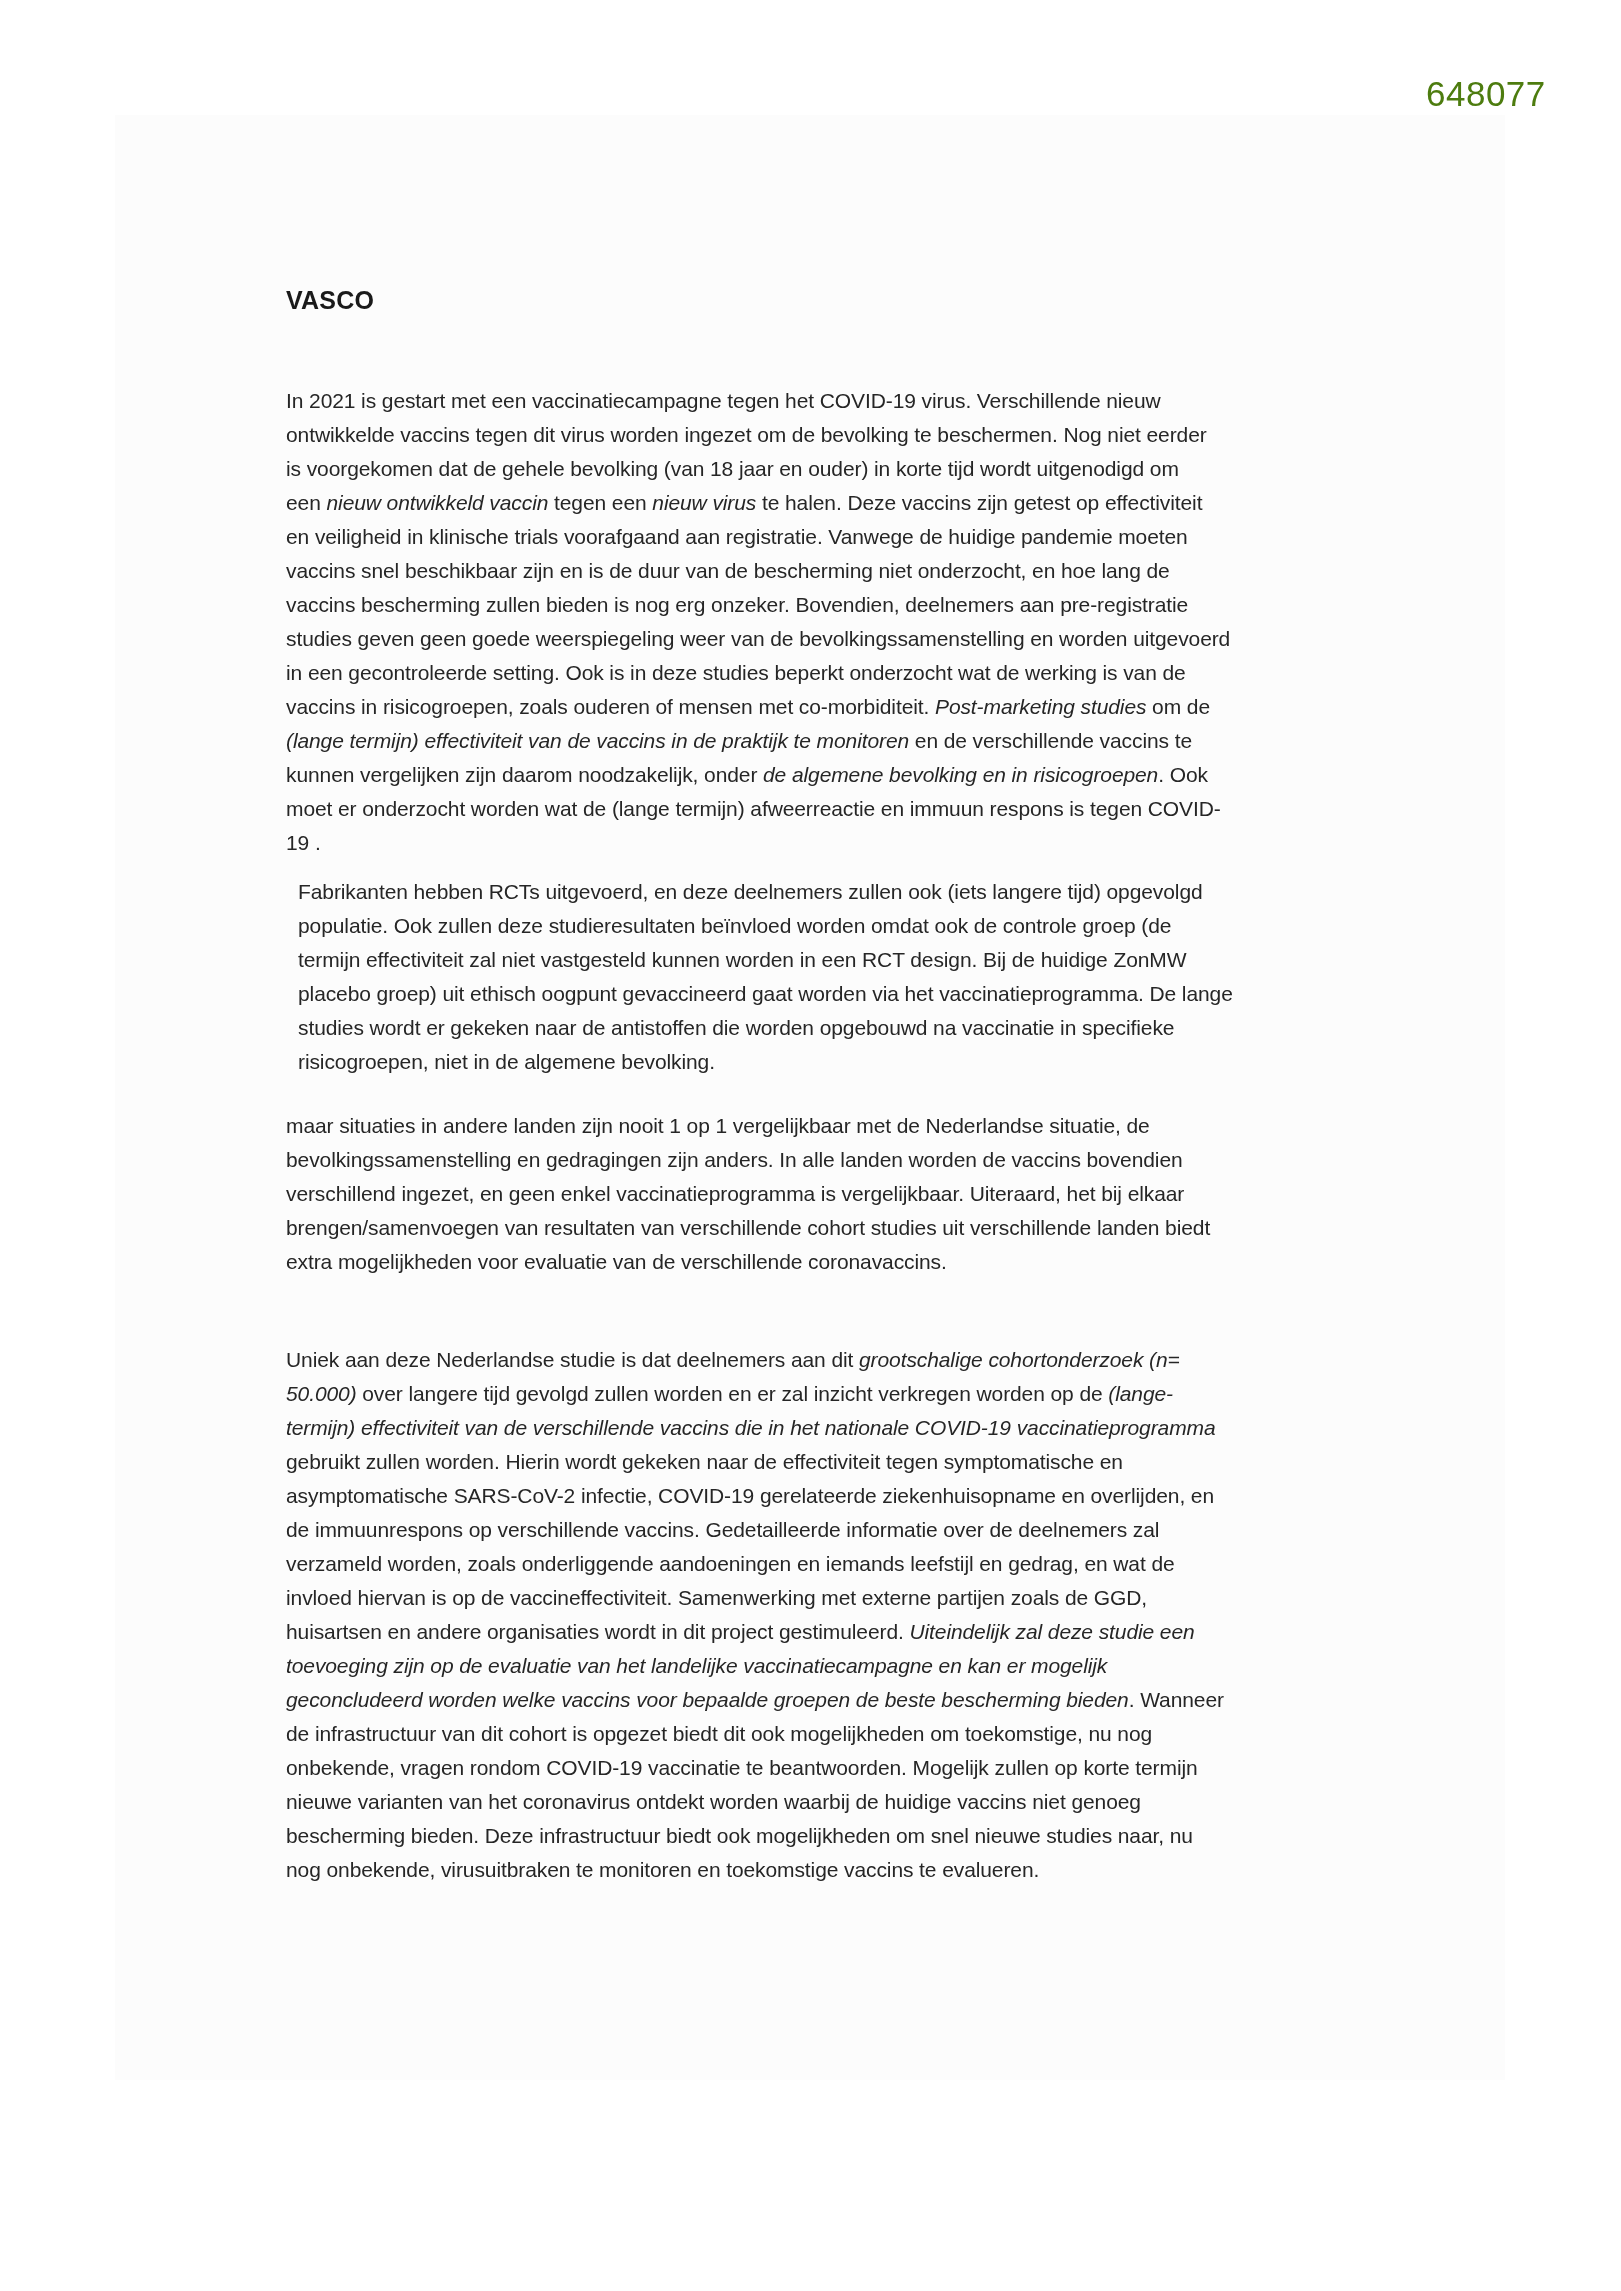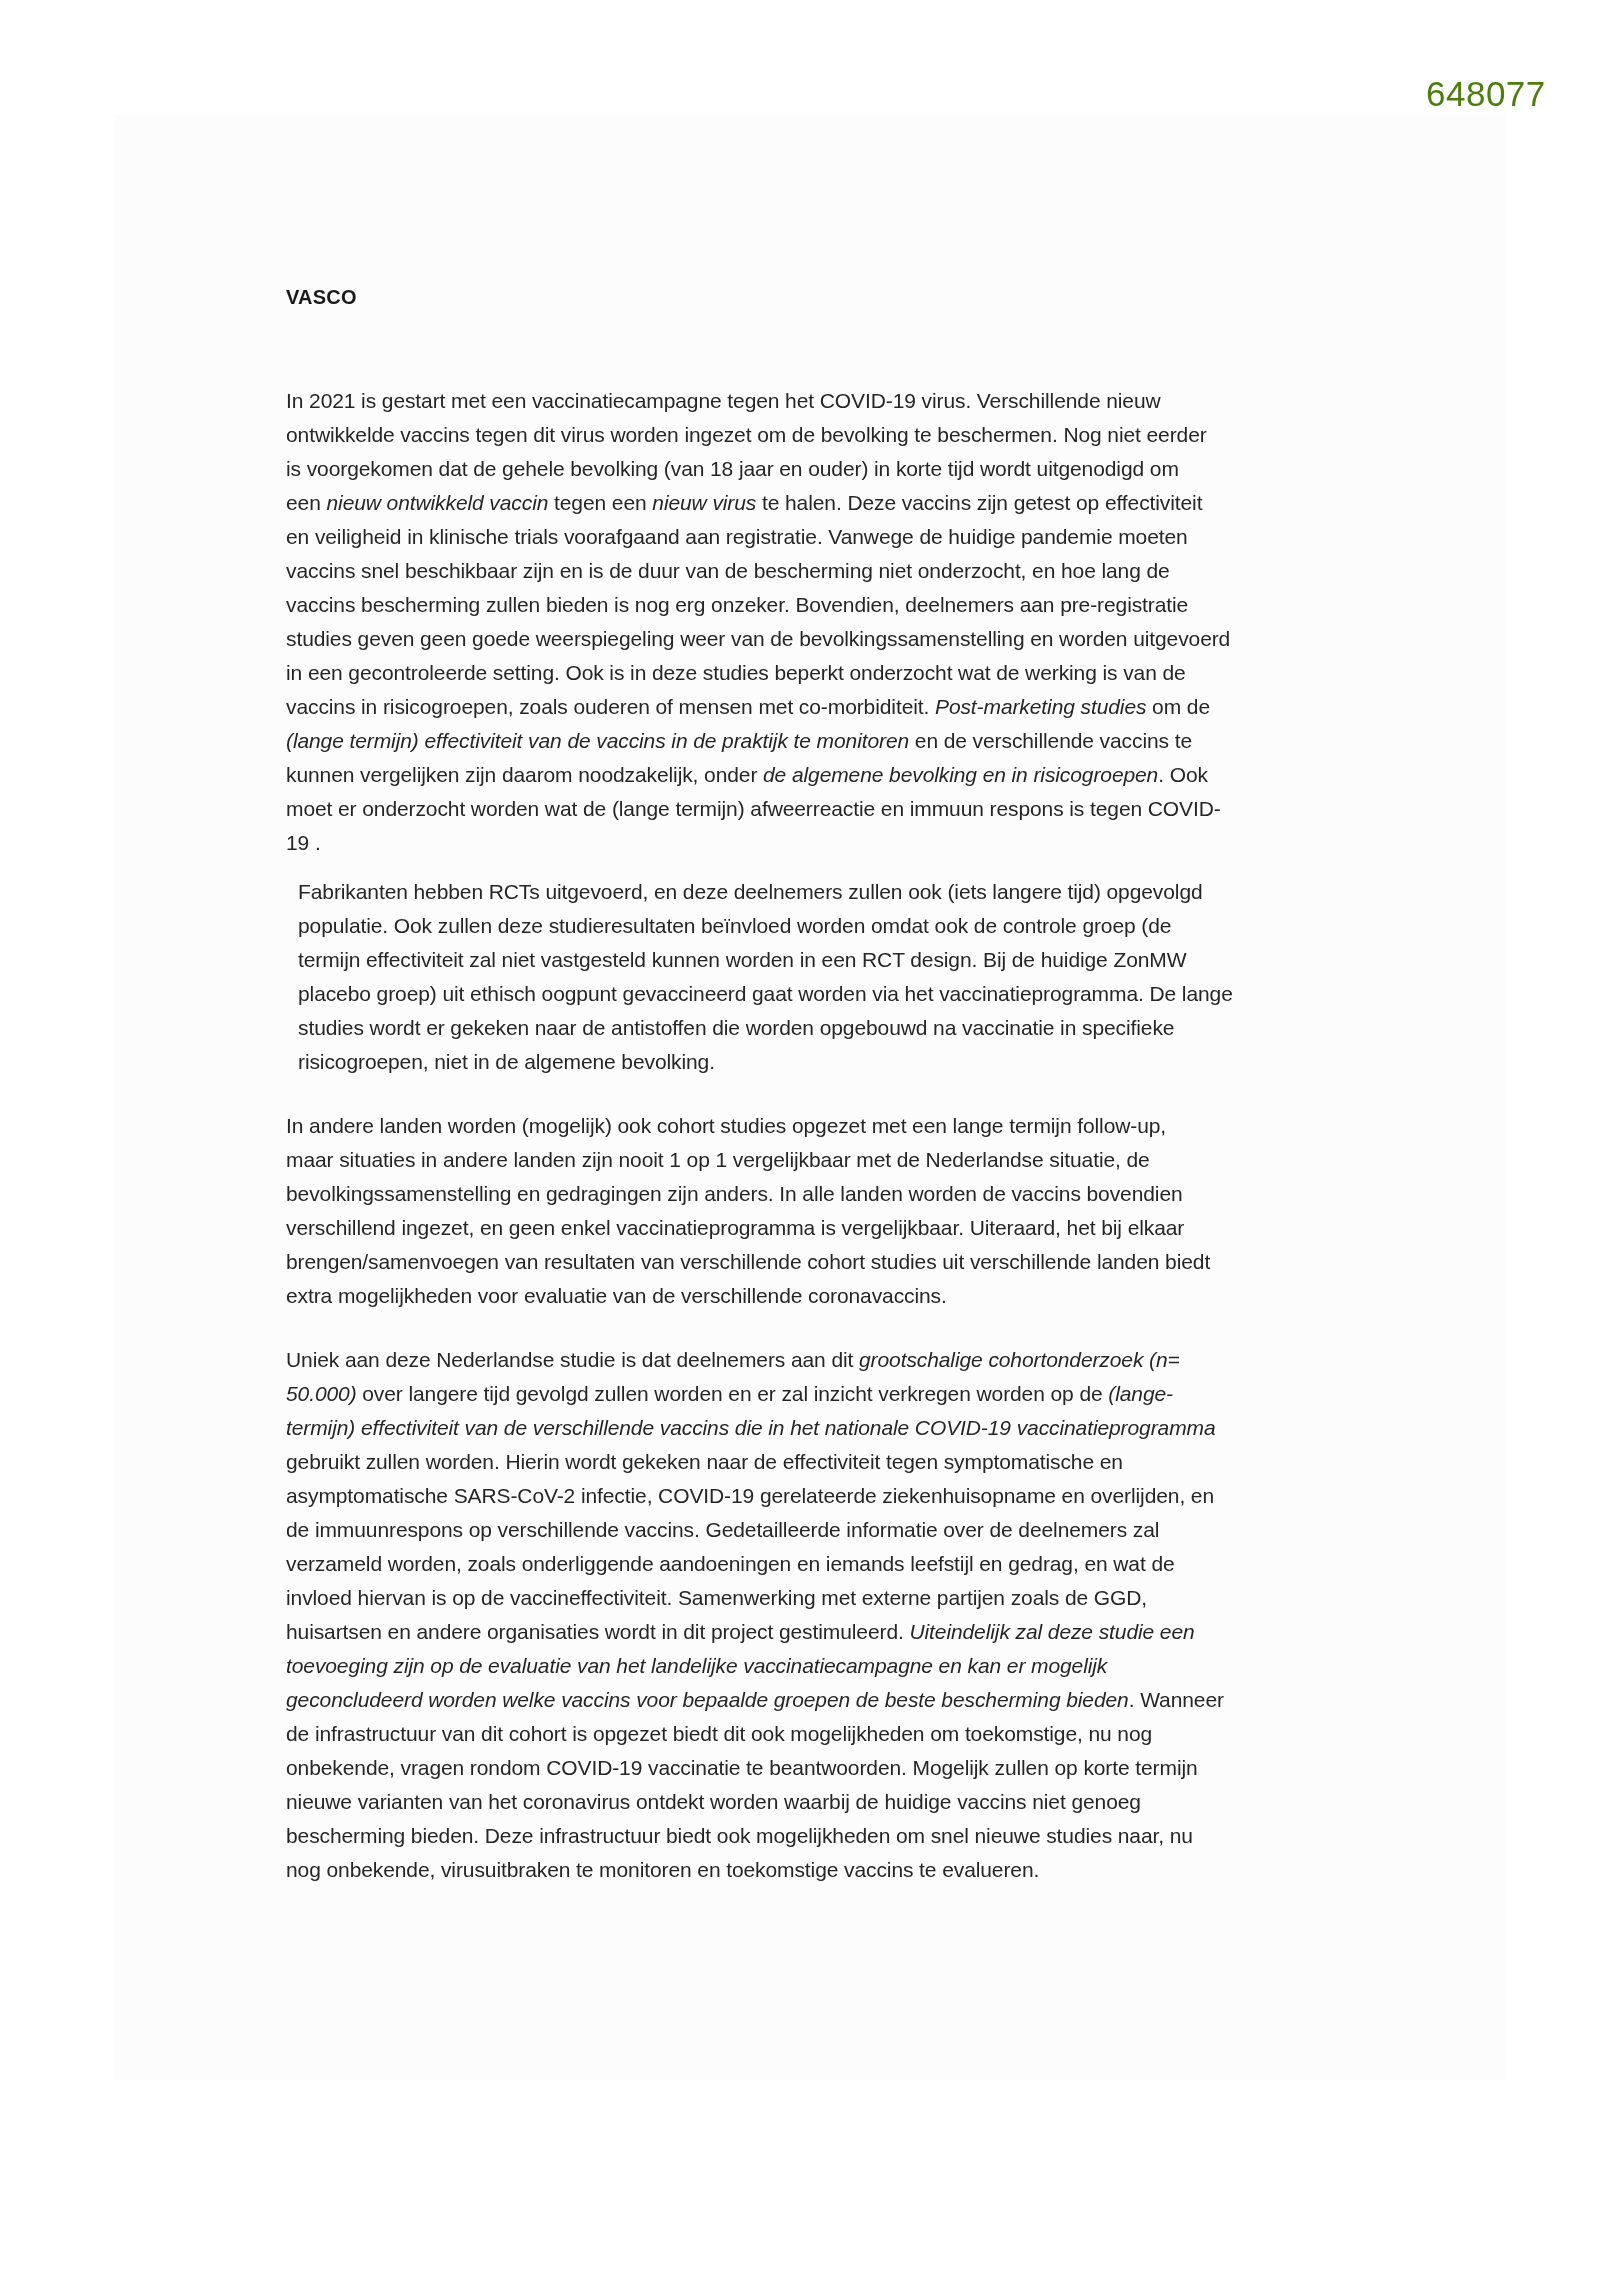--- a/index.html
+++ b/index.html
@@ -12,21 +12,21 @@
       position: absolute; top: 74px; left: 1426px;
       font-family: "Liberation Sans", sans-serif; font-size: 35px; color: #4d7c0f;
       letter-spacing: 0.5px;
     }
     .content {
       position: absolute; left: 286px; top: 0; width: 1078px;
       font-family: "Liberation Sans", sans-serif; color: #262626;
     }
     .title {
       position: absolute; top: 286px; left: 0;
-      font-weight: bold; font-size: 20px; color: #1a1a1a; letter-spacing: 0.2px;
+      font-weight: bold; font-size: 25px; color: #1a1a1a; letter-spacing: 0.2px;
     }
     .para {
       position: absolute; left: 0; margin: 0; font-size: 21px; line-height: 34px;
       white-space: nowrap; letter-spacing: -0.1px;
     }
     .para .ln { display: block; }
     .p1 { top: 384px; }
     .p2 { top: 875px; margin-left: 12px; }
     .p3 { top: 1109px; }
     .p4 { top: 1343px; }
@@ -59,21 +59,20 @@
     </p>
   <p class="para p2">
       <span class="ln"><span>Fabrikanten hebben RCTs uitgevoerd, en deze deelnemers zullen ook (iets langere tijd) opgevolgd</span></span>
       <span class="ln"><span>populatie. Ook zullen deze studieresultaten beïnvloed worden omdat ook de controle groep (de</span></span>
       <span class="ln"><span>termijn effectiviteit zal niet vastgesteld kunnen worden in een RCT design. Bij de huidige ZonMW</span></span>
       <span class="ln"><span>placebo groep) uit ethisch oogpunt gevaccineerd gaat worden via het vaccinatieprogramma. De lange</span></span>
       <span class="ln"><span>studies wordt er gekeken naar de antistoffen die worden opgebouwd na vaccinatie in specifieke</span></span>
       <span class="ln"><span>risicogroepen, niet in de algemene bevolking.</span></span>
     </p>
   <p class="para p3">
-      <span class="ln"><span>In andere landen worden (mogelijk) ook cohort studies opgezet met een lange termijn follow-up,</span></span>
       <span class="ln"><span>maar situaties in andere landen zijn nooit 1 op 1 vergelijkbaar met de Nederlandse situatie, de</span></span>
       <span class="ln"><span>bevolkingssamenstelling en gedragingen zijn anders. In alle landen worden de vaccins bovendien</span></span>
       <span class="ln"><span>verschillend ingezet, en geen enkel vaccinatieprogramma is vergelijkbaar. Uiteraard, het bij elkaar</span></span>
       <span class="ln"><span>brengen/samenvoegen van resultaten van verschillende cohort studies uit verschillende landen biedt</span></span>
       <span class="ln"><span>extra mogelijkheden voor evaluatie van de verschillende coronavaccins.</span></span>
     </p>
   <p class="para p4">
       <span class="ln"><span>Uniek aan deze Nederlandse studie is dat deelnemers aan dit </span><em>grootschalige cohortonderzoek (n=</em></span>
       <span class="ln"><em>50.000)</em><span> over langere tijd gevolgd zullen worden en er zal inzicht verkregen worden op de </span><em>(lange-</em></span>
       <span class="ln"><em>termijn) effectiviteit van de verschillende vaccins die in het nationale COVID-19 vaccinatieprogramma</em></span>

